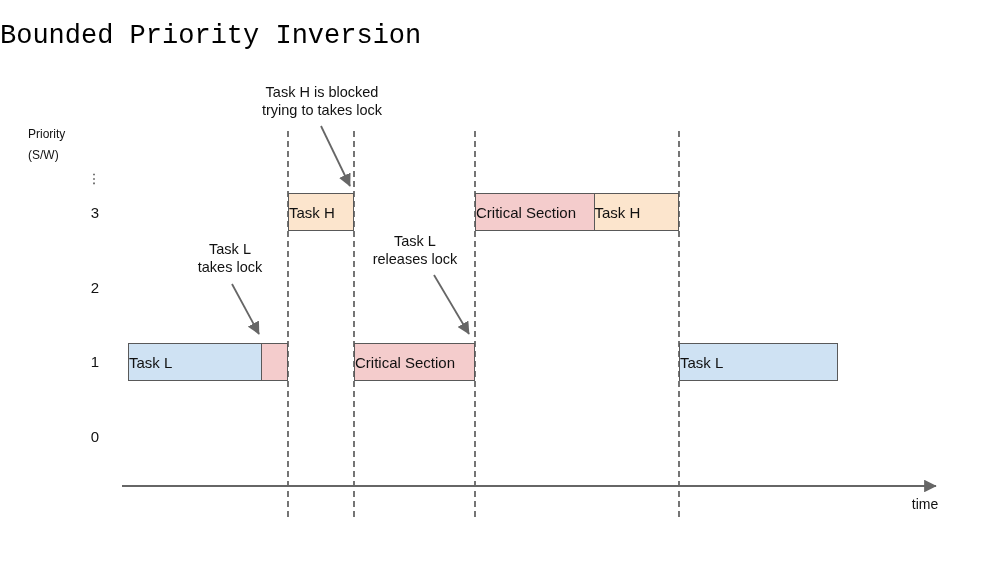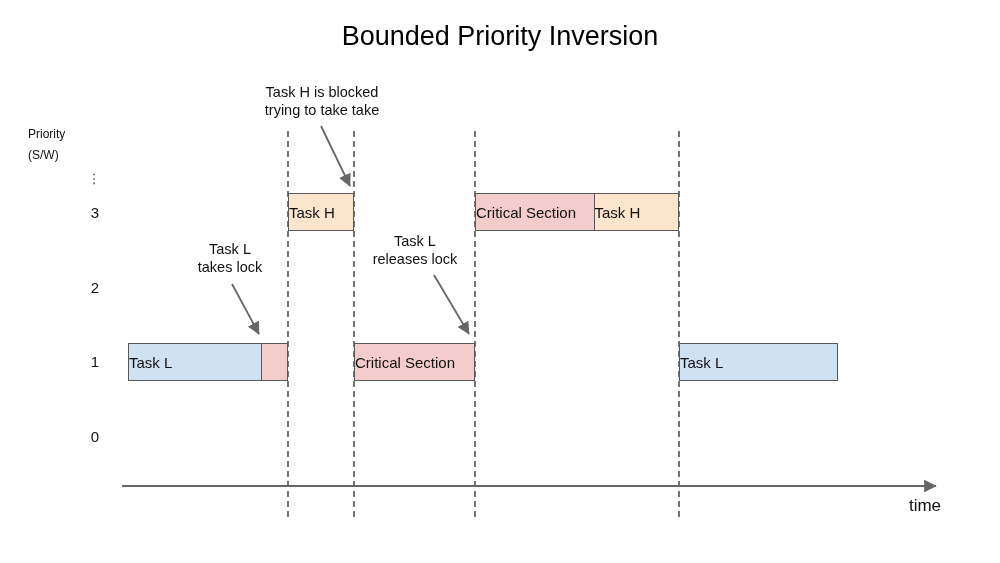--- a/index.html
+++ b/index.html
@@ -9,23 +9,23 @@
     position: relative;
     width: 1000px;
     height: 563px;
     background: #ffffff;
     overflow: hidden;
   }
   .title {
     position: absolute;
     left: 0; top: 21px;
     width: 1000px;
-    text-align: center;
     font-size: 27px;
     color: #000;
+    font-family: Liberation Mono, monospace;
   }
   .ylabel {
     position: absolute;
     left: 28px; top: 124px;
     width: 84px;
     text-align: left;
     font-size: 12px;
     line-height: 21px;
   }
   .ellipsis {
@@ -64,21 +64,21 @@
     font-size: 14.5px;
     line-height: 18px;
     white-space: pre-line;
     transform: translateX(-50%);
   }
   .timelabel {
     position: absolute;
     left: 880px; top: 496px;
     width: 90px;
     text-align: center;
-    font-size: 17px;
+    font-size: 14px;
   }
 </style>
 </head>
 <body>
 
 <div class="canvas">
 
   <div class="title">Bounded Priority Inversion</div>
 
   <div class="ylabel">
@@ -130,21 +130,21 @@
       <div class="box" style="left: 593.5px; top: 193px; width: 85.5px; height: 38px; background: rgb(252, 229, 205); border-color: rgb(89, 89, 89);">
         <span>Task H</span>
       </div>
       <div class="box" style="left: 679px; top: 343px; width: 159px; height: 38px; background: rgb(207, 226, 243); border-color: rgb(89, 89, 89);">
         <span>Task L</span>
       </div>
     </div>
 
   <div id="annotations">
       <div class="note" style="left: 322px; top: 83px;">Task H is blocked
-trying to take take</div>
+trying to takes lock</div>
       <div class="note" style="left: 230px; top: 240px;">Task L
 takes lock</div>
       <div class="note" style="left: 415px; top: 232px;">Task L
 releases lock</div>
     </div>
 
   <div class="timelabel">time</div>
 
 </div>
 

